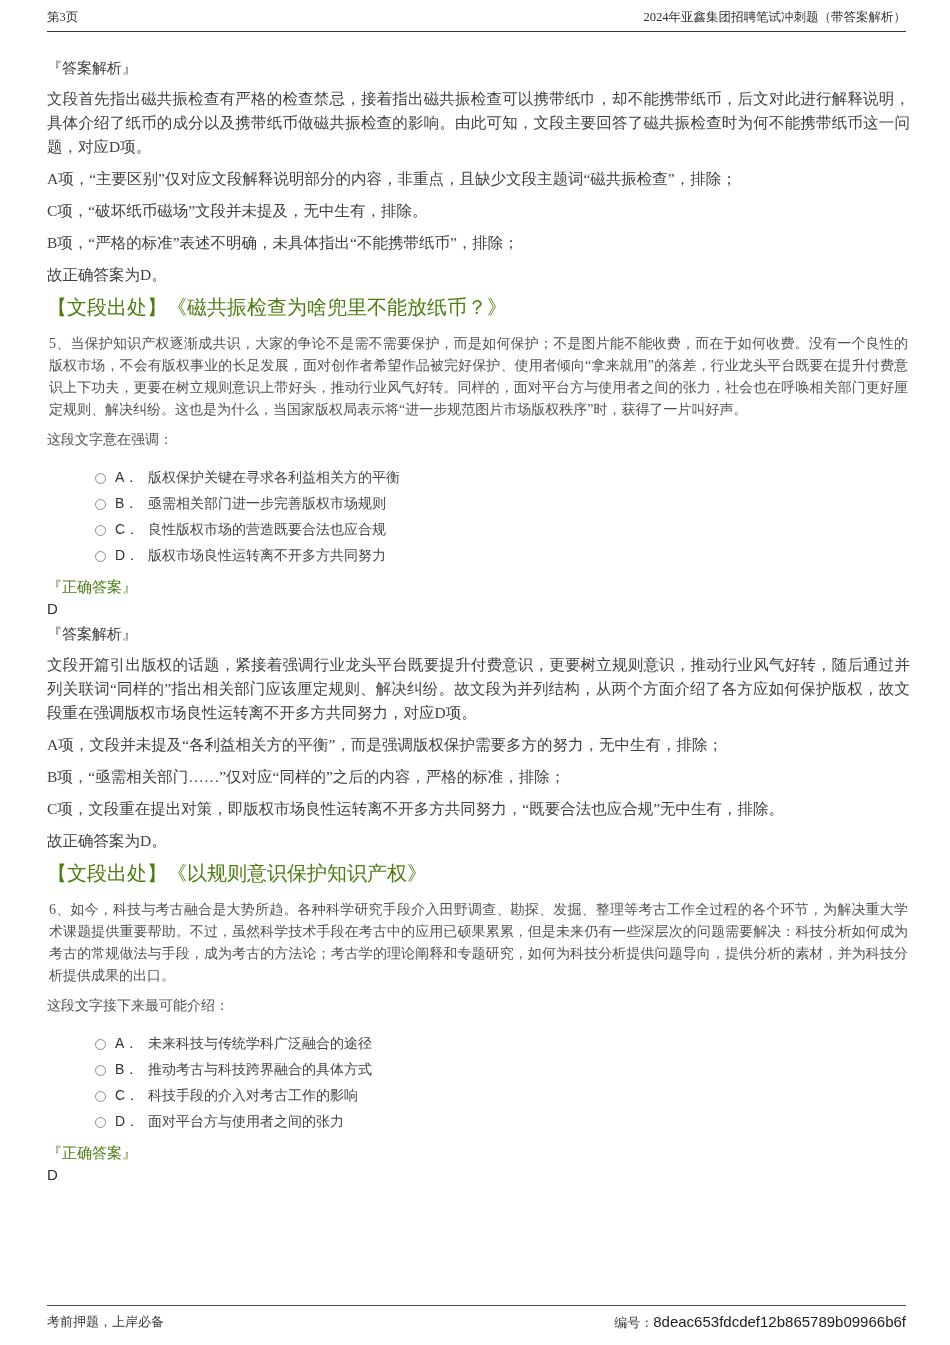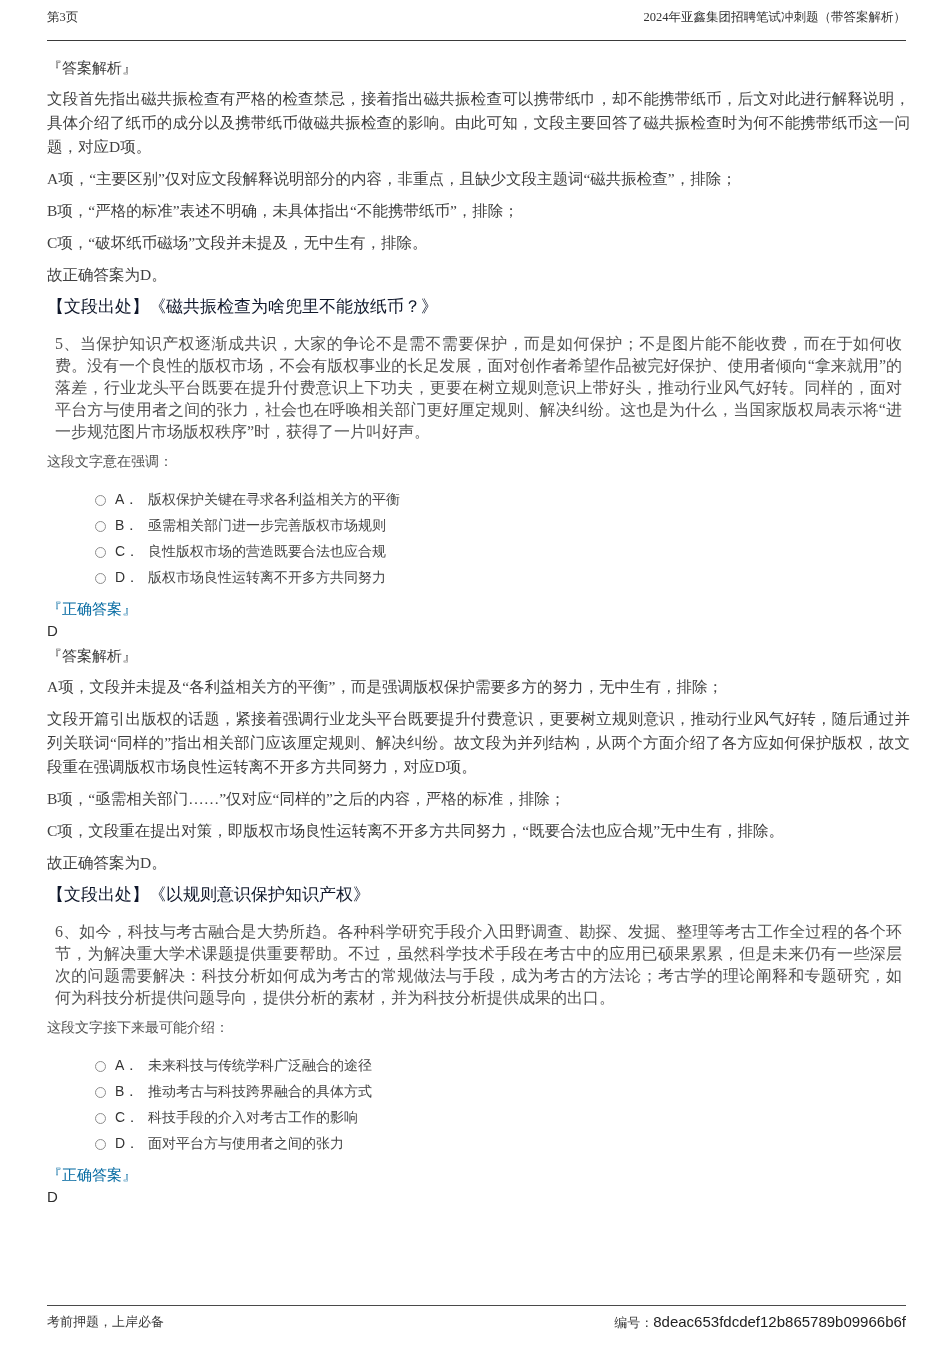--- a/index.html
+++ b/index.html
@@ -10,79 +10,79 @@
     font-family:"Liberation Serif","DejaVu Serif",serif;
     color:#3d3d3d;
     overflow:hidden;
     box-sizing:border-box;
   }
   
   .header {
     position:absolute; top:9px; left:47px; right:44px;
     display:flex; justify-content:space-between; align-items:flex-end;
     border-bottom:1.5px solid #3a3a3a;
-    padding-bottom:14px;
+    padding-bottom:5px;
     font-size:12.5px; color:#303030;
   }
   
   .footer {
     position:absolute; bottom:13px; left:47px; right:44px;
     display:flex; justify-content:space-between; align-items:flex-start;
     border-top:1.5px solid #4a4a4a;
     padding-top:7px;
     font-size:13px; color:#3a3a3a;
   }
   .footer .code-wrap { display:flex; align-items:baseline;padding-left:37px; }
   .footer .code-value { font-family:"Liberation Sans","DejaVu Sans",sans-serif; font-size:15px; color:#222; }
   
   .content { position:absolute; top:44px; left:47px; width:863px; }
   .ans-label { font-size:15px; line-height:22px; margin:13px 0 6px; color:#3a3a3a; }
   .para { font-size:15.5px; line-height:24px; margin:8px 0 8px; color:#3f3f3f; text-align:justify; }
   .para.single { margin-bottom:8px; }
-  .source { font-size:17px; line-height:24px; margin:0 0 2px; color:#0f172a; }
+  .source { font-size:20px; line-height:24px; margin:0 0 2px; color:#4d7c0f; }
   .q-stem {
-    font-size:16px; line-height:22px; color:#525252;
-    margin:14px 8px 8px; text-align:justify;
+    font-size:14px; line-height:22px; color:#525252;
+    margin:14px 2px 8px; text-align:justify;
   }
   .q-prompt { font-size:14px; line-height:22px; color:#525252; margin:0 0 14px; }
   .options { margin:0 0 6px 48px; }
   .option-row { display:flex; align-items:center; height:26px; font-size:14px; color:#454545; }
   .radio {
     display:inline-block; width:11px; height:11px;
     border:1.5px solid #8d8d8d; border-radius:50%;
     background:#fdfdfd; box-sizing:border-box;
     margin-right:9px; flex:0 0 auto;
   }
   .opt-letter {
     font-family:"Liberation Sans","DejaVu Sans",sans-serif;
     font-size:14px; color:#333; width:33px; flex:0 0 auto;
   }
-  .correct-label { font-size:15px; line-height:20px; margin:8px 0 0; color:#0369a1; }
+  .correct-label { font-size:15px; line-height:20px; margin:8px 0 0; color:#4d7c0f; }
   .correct-value {
     font-family:"Liberation Sans","DejaVu Sans",sans-serif;
     font-size:15px; line-height:20px; margin:2px 0 4px; color:#2e2e2e;
   }
 </style>
 </head>
 <body>
 
 <div class="page">
 
   <div class="header">
     <span>第3页</span>
     <span>2024年亚鑫集团招聘笔试冲刺题（带答案解析）</span>
   </div>
 
   <div class="content">
 
     <p class="ans-label">『答案解析』</p>
     <p class="para">文段首先指出磁共振检查有严格的检查禁忌，接着指出磁共振检查可以携带纸巾，却不能携带纸币，后文对此进行解释说明，具体介绍了纸币的成分以及携带纸币做磁共振检查的影响。由此可知，文段主要回答了磁共振检查时为何不能携带纸币这一问题，对应D项。</p>
     <p class="para single">A项，“主要区别”仅对应文段解释说明部分的内容，非重点，且缺少文段主题词“磁共振检查”，排除；</p>
+    <p class="para single">C项，“破坏纸币磁场”文段并未提及，无中生有，排除。</p>
     <p class="para single">B项，“严格的标准”表述不明确，未具体指出“不能携带纸币”，排除；</p>
-    <p class="para single">C项，“破坏纸币磁场”文段并未提及，无中生有，排除。</p>
     <p class="para single">故正确答案为D。</p>
     <p class="source">【文段出处】《磁共振检查为啥兜里不能放纸币？》</p>
 
     <p class="q-stem">5、当保护知识产权逐渐成共识，大家的争论不是需不需要保护，而是如何保护；不是图片能不能收费，而在于如何收费。没有一个良性的版权市场，不会有版权事业的长足发展，面对创作者希望作品被完好保护、使用者倾向“拿来就用”的落差，行业龙头平台既要在提升付费意识上下功夫，更要在树立规则意识上带好头，推动行业风气好转。同样的，面对平台方与使用者之间的张力，社会也在呼唤相关部门更好厘定规则、解决纠纷。这也是为什么，当国家版权局表示将“进一步规范图片市场版权秩序”时，获得了一片叫好声。</p>
     <p class="q-prompt">这段文字意在强调：</p>
 
     <div class="options">
       <div class="option-row">
         <span class="radio"></span>
         <span class="opt-letter">A．</span>
@@ -102,22 +102,22 @@
         <span class="radio"></span>
         <span class="opt-letter">D．</span>
         <span>版权市场良性运转离不开多方共同努力</span>
       </div>
     </div>
 
     <p class="correct-label">『正确答案』</p>
     <p class="correct-value">D</p>
 
     <p class="ans-label" style="margin-top:2px;">『答案解析』</p>
+    <p class="para">文段开篇引出版权的话题，紧接着强调行业龙头平台既要提升付费意识，更要树立规则意识，推动行业风气好转，随后通过并列关联词“同样的”指出相关部门应该厘定规则、解决纠纷。故文段为并列结构，从两个方面介绍了各方应如何保护版权，故文段重在强调版权市场良性运转离不开多方共同努力，对应D项。</p>
     <p class="para single">A项，文段并未提及“各利益相关方的平衡”，而是强调版权保护需要多方的努力，无中生有，排除；</p>
-    <p class="para">文段开篇引出版权的话题，紧接着强调行业龙头平台既要提升付费意识，更要树立规则意识，推动行业风气好转，随后通过并列关联词“同样的”指出相关部门应该厘定规则、解决纠纷。故文段为并列结构，从两个方面介绍了各方应如何保护版权，故文段重在强调版权市场良性运转离不开多方共同努力，对应D项。</p>
     <p class="para single">B项，“亟需相关部门……”仅对应“同样的”之后的内容，严格的标准，排除；</p>
     <p class="para single">C项，文段重在提出对策，即版权市场良性运转离不开多方共同努力，“既要合法也应合规”无中生有，排除。</p>
     <p class="para single">故正确答案为D。</p>
     <p class="source">【文段出处】《以规则意识保护知识产权》</p>
 
     <p class="q-stem">6、如今，科技与考古融合是大势所趋。各种科学研究手段介入田野调查、勘探、发掘、整理等考古工作全过程的各个环节，为解决重大学术课题提供重要帮助。不过，虽然科学技术手段在考古中的应用已硕果累累，但是未来仍有一些深层次的问题需要解决：科技分析如何成为考古的常规做法与手段，成为考古的方法论；考古学的理论阐释和专题研究，如何为科技分析提供问题导向，提供分析的素材，并为科技分析提供成果的出口。</p>
     <p class="q-prompt">这段文字接下来最可能介绍：</p>
 
     <div class="options">
       <div class="option-row">

